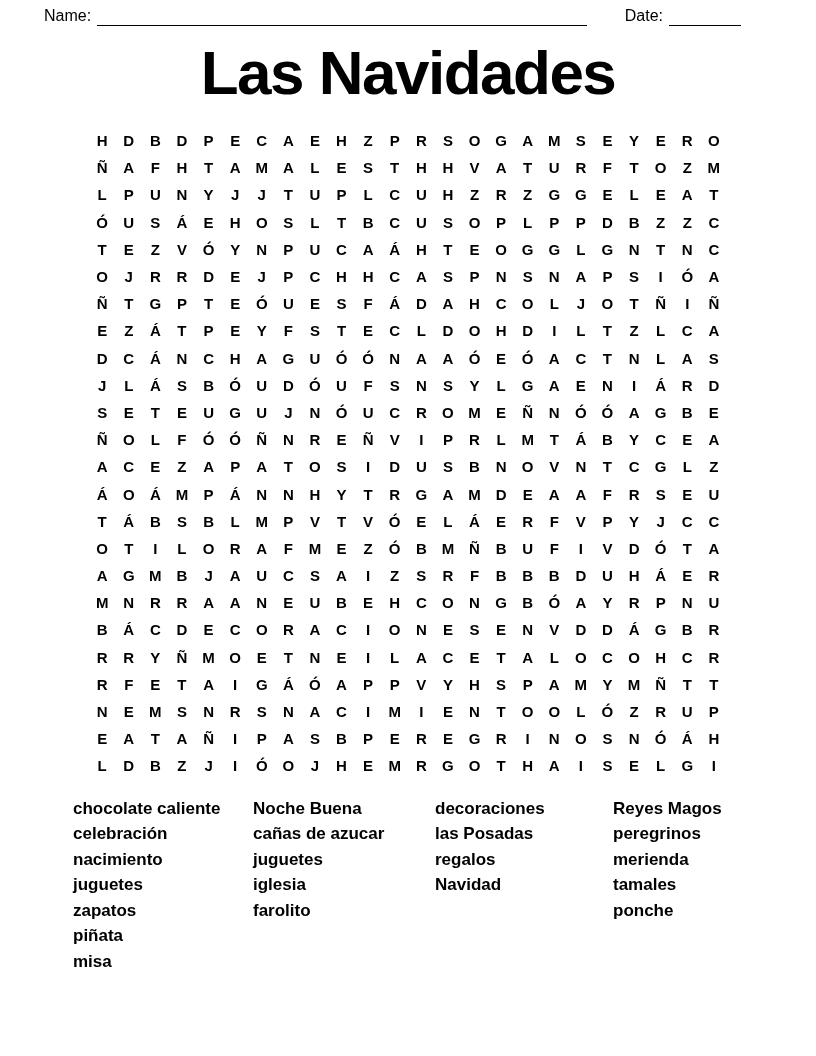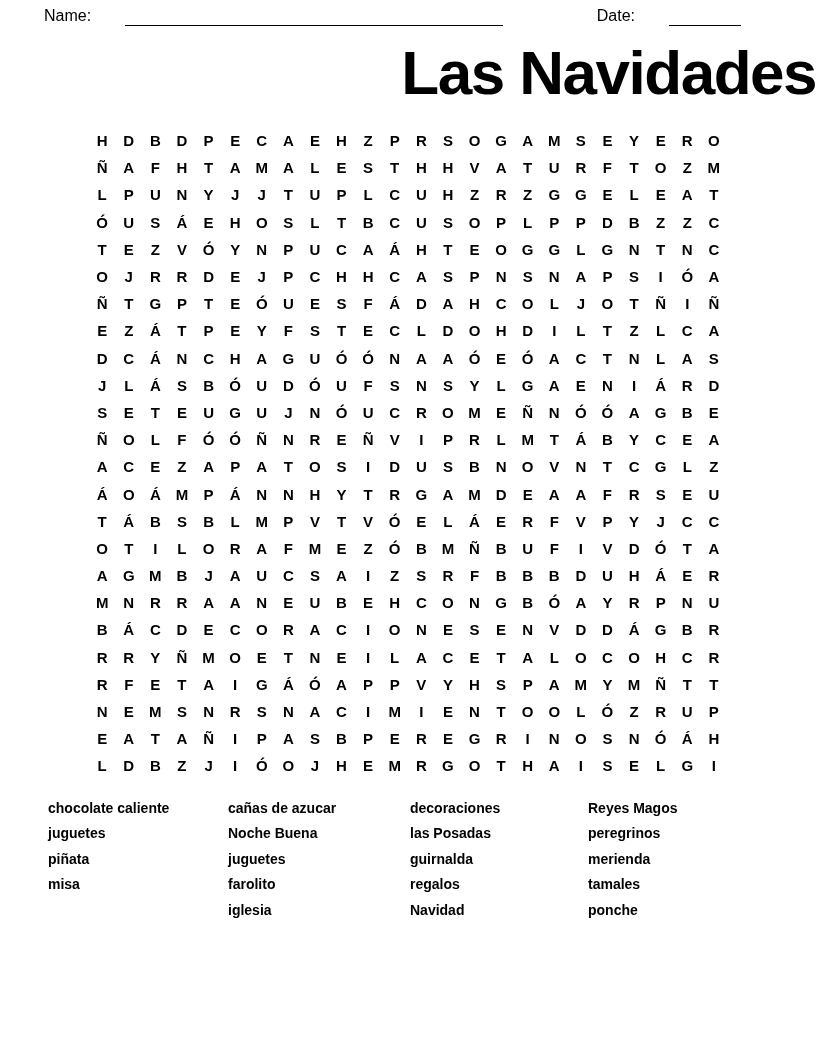--- a/index.html
+++ b/index.html
@@ -16,35 +16,34 @@
     background: #ffffff;
     overflow: hidden;
   }
   
   .header {
     display: flex;
     align-items: flex-end;
     padding: 6px 75px 9px 44px;
     font-size: 16px;
     line-height: 20px;
-    gap: 28px;
   }
   .header .label { white-space: nowrap; }
   .blank-line {
     display: inline-block;
     border-bottom: 1.6px solid #000;
     height: 19px;
   }
   .name-line { flex: 1 1 auto; margin-left: 6px; max-width: 502px; }
   .header .spacer { flex: 0 0 38px; }
   .date-line { flex: 0 0 72px; margin-left: 6px; }
   
   .title {
     margin: 6px 0 0 0;
-    text-align: right;
+    text-align: center;
     font-size: 62px;
     line-height: 64px;
     font-weight: bold;
     letter-spacing: -1.5px;
   }
   
   .grid {
     margin: 22px auto 0 auto;
     width: -moz-fit-content;
     width: fit-content;
@@ -60,24 +59,25 @@
     font-weight: bold;
   }
   
   .words {
     display: grid;
     grid-template-columns: 180px 182px 178px 180px;
     padding-left: 48px;
     margin-top: 16px;
   }
   .word {
-    font-size: 14px;
+    font-size: 17px;
     font-weight: bold;
     line-height: 25.5px;
     white-space: nowrap;
+    margin-left: 25px;
   }
 </style>
 </head>
 <body>
 
 <div class="page">
 
   <div class="header">
     <span class="label">Name:</span>
     <span class="blank-line name-line"></span>
@@ -663,35 +663,37 @@
       <div class="cell">S</div>
       <div class="cell">E</div>
       <div class="cell">L</div>
       <div class="cell">G</div>
       <div class="cell">I</div>
     </div>
 
   <div class="words" id="word-list">
       <div class="word-col">
         <div class="word">chocolate caliente</div>
+        <div class="word">celebración</div>
+        <div class="word">nacimiento</div>
         <div class="word">juguetes</div>
+        <div class="word">zapatos</div>
         <div class="word">piñata</div>
         <div class="word">misa</div>
       </div>
       <div class="word-col">
+        <div class="word">Noche Buena</div>
         <div class="word">cañas de azucar</div>
-        <div class="word">Noche Buena</div>
         <div class="word">juguetes</div>
+        <div class="word">iglesia</div>
         <div class="word">farolito</div>
-        <div class="word">iglesia</div>
       </div>
       <div class="word-col">
         <div class="word">decoraciones</div>
         <div class="word">las Posadas</div>
-        <div class="word">guirnalda</div>
         <div class="word">regalos</div>
         <div class="word">Navidad</div>
       </div>
       <div class="word-col">
         <div class="word">Reyes Magos</div>
         <div class="word">peregrinos</div>
         <div class="word">merienda</div>
         <div class="word">tamales</div>
         <div class="word">ponche</div>
       </div>

